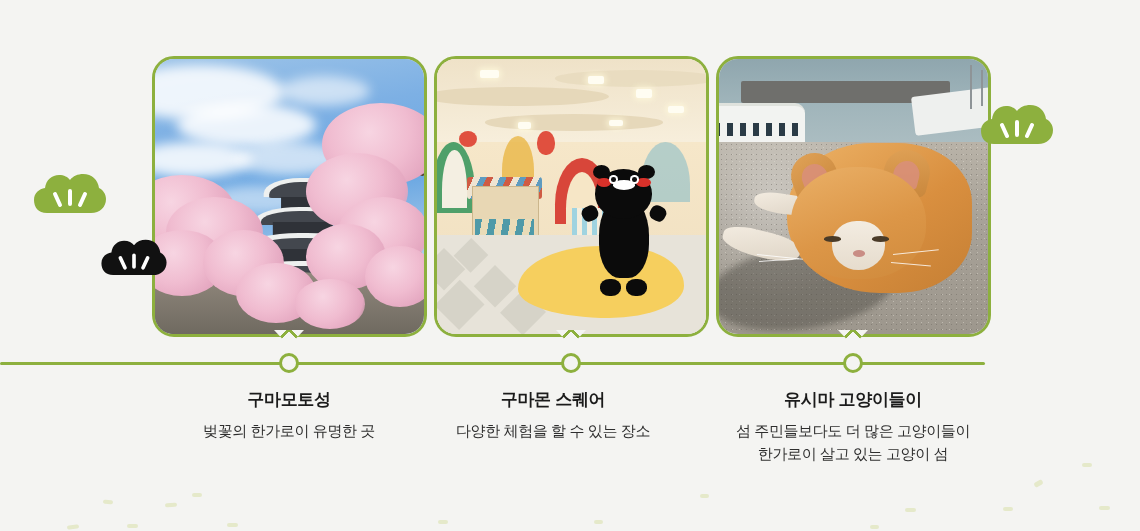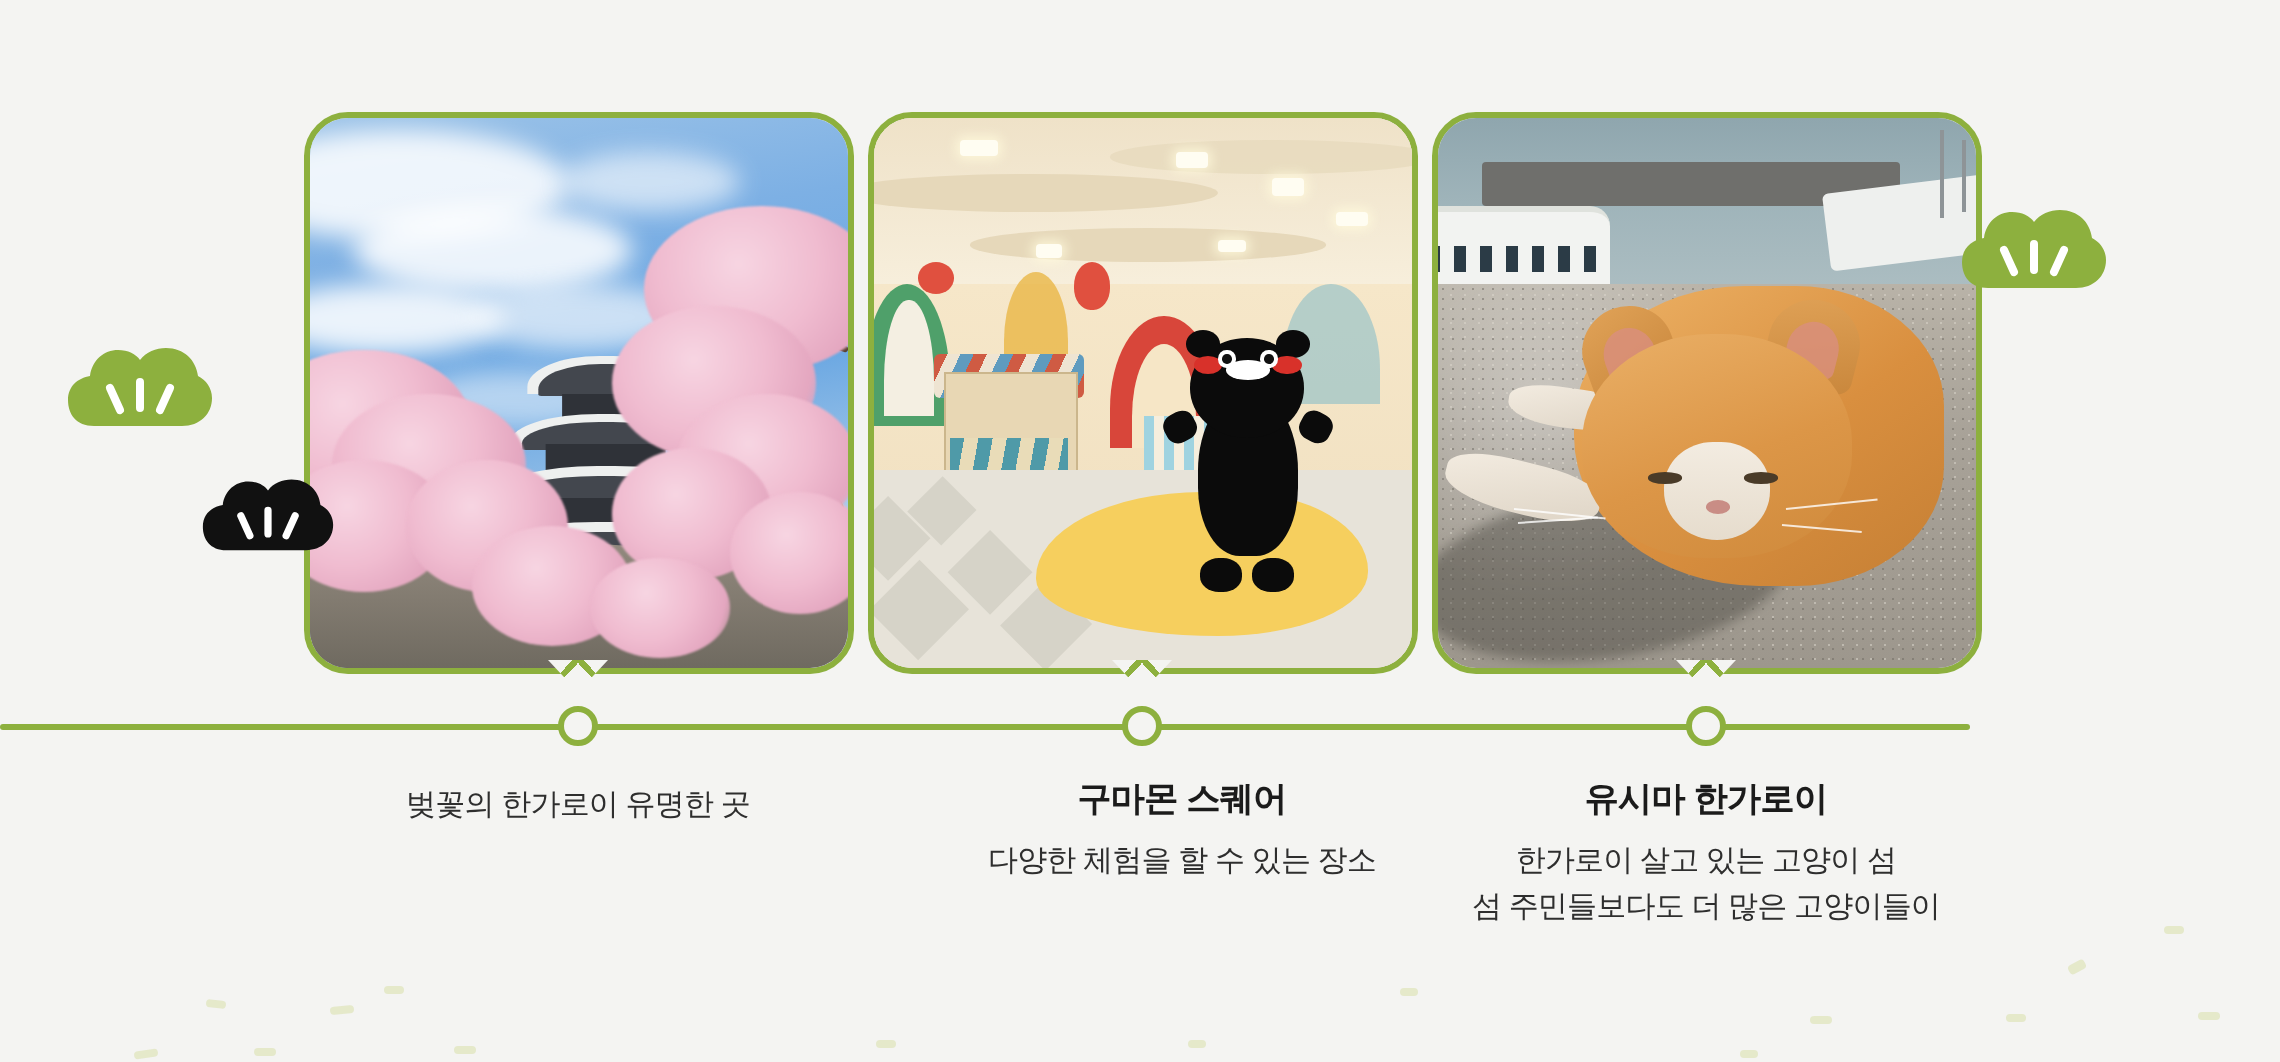--- a/index.html
+++ b/index.html
@@ -295,32 +295,33 @@
           <div class="whisk" style="left:-24%;top:84%;width:30%;transform:rotate(-4deg)"></div>
           <div class="whisk" style="left:76%;top:78%;width:34%;transform:rotate(-6deg)"></div>
           <div class="whisk" style="left:74%;top:85%;width:30%;transform:rotate(5deg)"></div>
         </div>
       </div>
     </div>
   </div>
   <div class="notch" style="left:838px;"></div>
 
   <div class="caption" style="left:129px;">
+    <p class="cap-title">구마모토성</p>
     <div class="cap-line">벚꽃의 한가로이 유명한 곳</div>
   </div>
 
-  <div class="caption" style="left:431px;">
+  <div class="caption" style="left:393px;">
     <p class="cap-title">구마몬 스퀘어</p>
     <div class="cap-line">다양한 체험을 할 수 있는 장소</div>
   </div>
 
   <div class="caption" style="left:693px;">
-    <p class="cap-title">유시마 한가로이</p>
+    <p class="cap-title">유시마 고양이들이</p>
+    <div class="cap-line">섬 주민들보다도 더 많은 고양이들이</div>
     <div class="cap-line">한가로이 살고 있는 고양이 섬</div>
-    <div class="cap-line">섬 주민들보다도 더 많은 고양이들이</div>
   </div>
 
   <div class="bush" style="left:34px;top:172px;">
     <svg width="72" height="42" viewBox="0 0 72 42">
       <path fill="#8db03e" d="M13 41C4 41 0 35 0 28c0-7 5-11 11-12 1-8 7-13 14-13 5 0 9 2 11 5 3-4 8-6 13-6 9 0 15 6 16 14 4 2 7 6 7 11 0 8-6 14-15 14z"></path>
       <path stroke="#fff" stroke-width="4" stroke-linecap="round" d="M21 22l5 11M36 19v13M51 22l-5 11"></path>
     </svg>
   </div>
 
   <div class="bush" style="left:101px;top:238px;">

